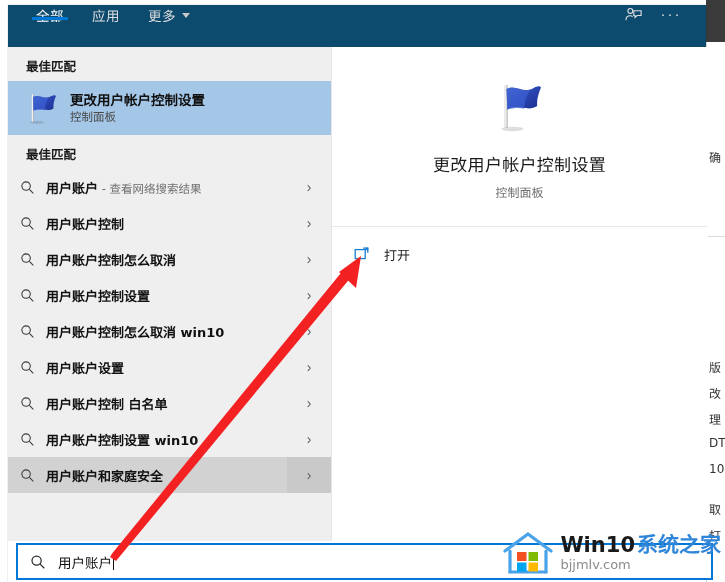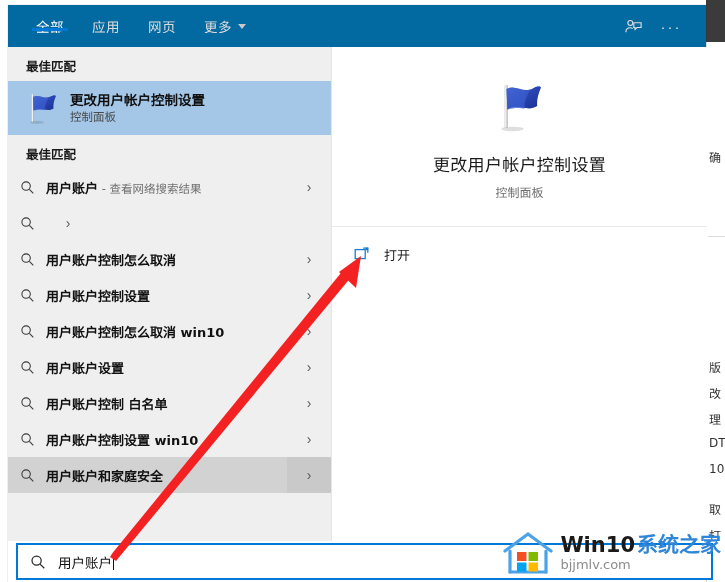--- a/index.html
+++ b/index.html
@@ -76,23 +76,23 @@
     box-shadow: 0 0 1px rgba(0,0,0,.35);
   }
 
   
   #tabbar {
     position: absolute;
     left: 0;
     top: 0;
     width: 698px;
     height: 42px;
-    background: #0369a1;
-    display: flex;
-    align-items: center;
+    background: #0c4a6e;
+    display: flex;
+    align-items: flex-start;
   }
   .tab {
     position: relative;
     display: flex;
     align-items: center;
     justify-content: center;
     padding: 0 14px;
     color: #dcdcdc;
     font-size: 13.5px;
     letter-spacing: .5px;
@@ -375,23 +375,20 @@
 <div id="bg-rule"></div>
 
 <div id="search-flyout">
 
   <div id="tabbar">
     <div class="tab active">
       <span>全部</span>
     </div>
     <div class="tab">
       <span>应用</span>
-    </div>
-    <div class="tab">
-      <span>网页</span>
     </div>
     <div class="tab">
       <span>更多</span>
       <span class="caret"></span>
     </div>
     <div id="tab-spacer"></div>
     <div class="tabbar-icon">
       <svg width="19" height="19" viewBox="0 0 24 24" fill="none" stroke="#e0e0e0" stroke-width="1.4">
         <circle cx="8" cy="7.5" r="3.1"></circle>
         <path d="M2.4 19.2c0-3.5 2.6-5.6 5.6-5.6 1.1 0 2.1.3 3 .8"></path>
@@ -449,20 +446,21 @@
             <span class="row-label"><span>用户账户</span><span class="dim"> - 查看网络搜索结果</span></span>
             <span class="row-chevron">›</span>
           </div>
           <div class="result-row">
             <span class="row-search-icon">
               <svg width="15" height="15" viewBox="0 0 16 16" fill="none" stroke="#3a3a3a" stroke-width="1.15">
                 <circle cx="6.5" cy="6.5" r="4.5"></circle>
                 <path d="M10 10 L14.2 14.2"></path>
               </svg>
             </span>
+            <span class="row-label">用户账户控制</span>
             <span class="row-chevron">›</span>
           </div>
           <div class="result-row">
             <span class="row-search-icon">
               <svg width="15" height="15" viewBox="0 0 16 16" fill="none" stroke="#3a3a3a" stroke-width="1.15">
                 <circle cx="6.5" cy="6.5" r="4.5"></circle>
                 <path d="M10 10 L14.2 14.2"></path>
               </svg>
             </span>
             <span class="row-label">用户账户控制怎么取消</span>

